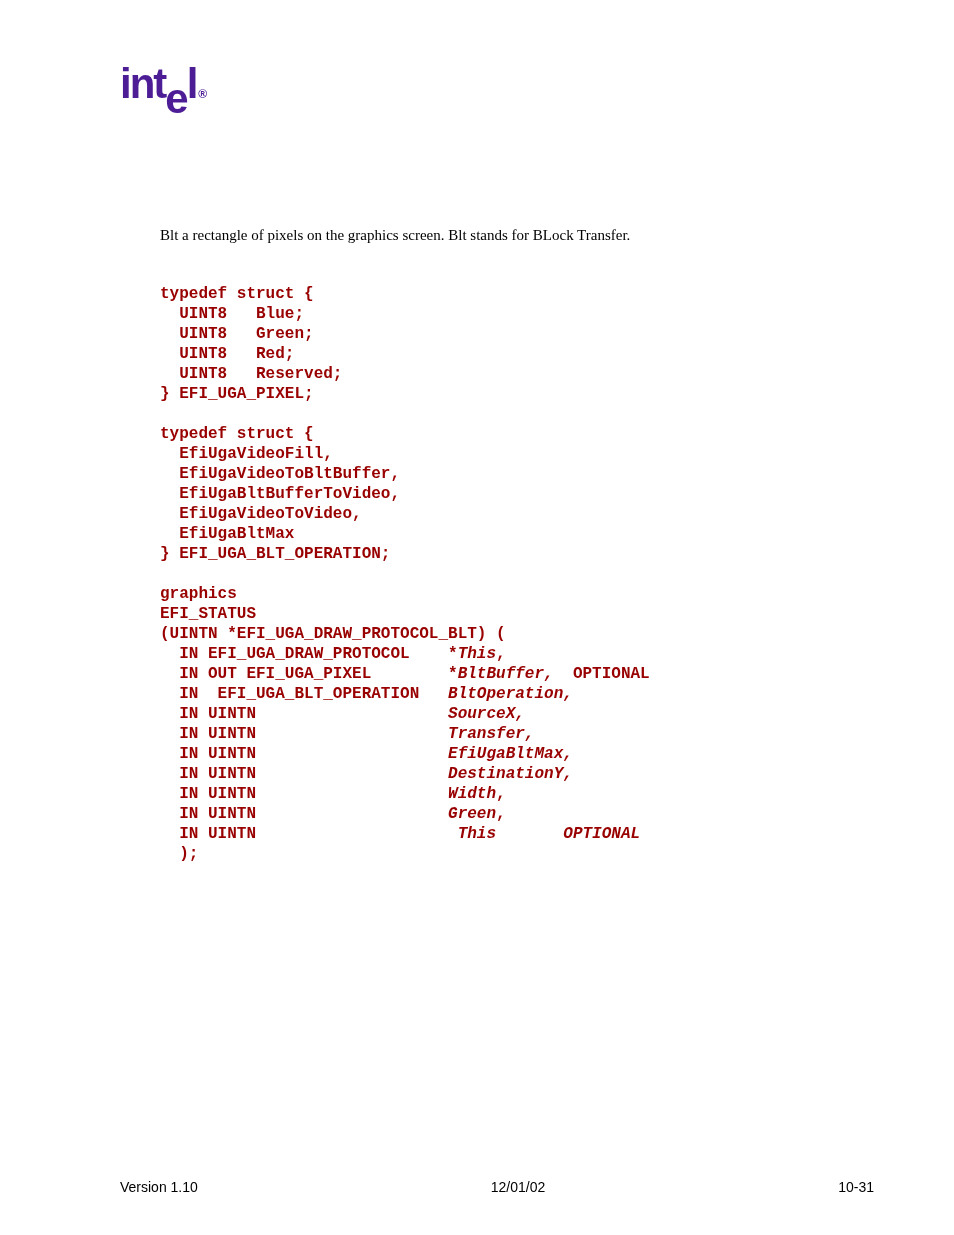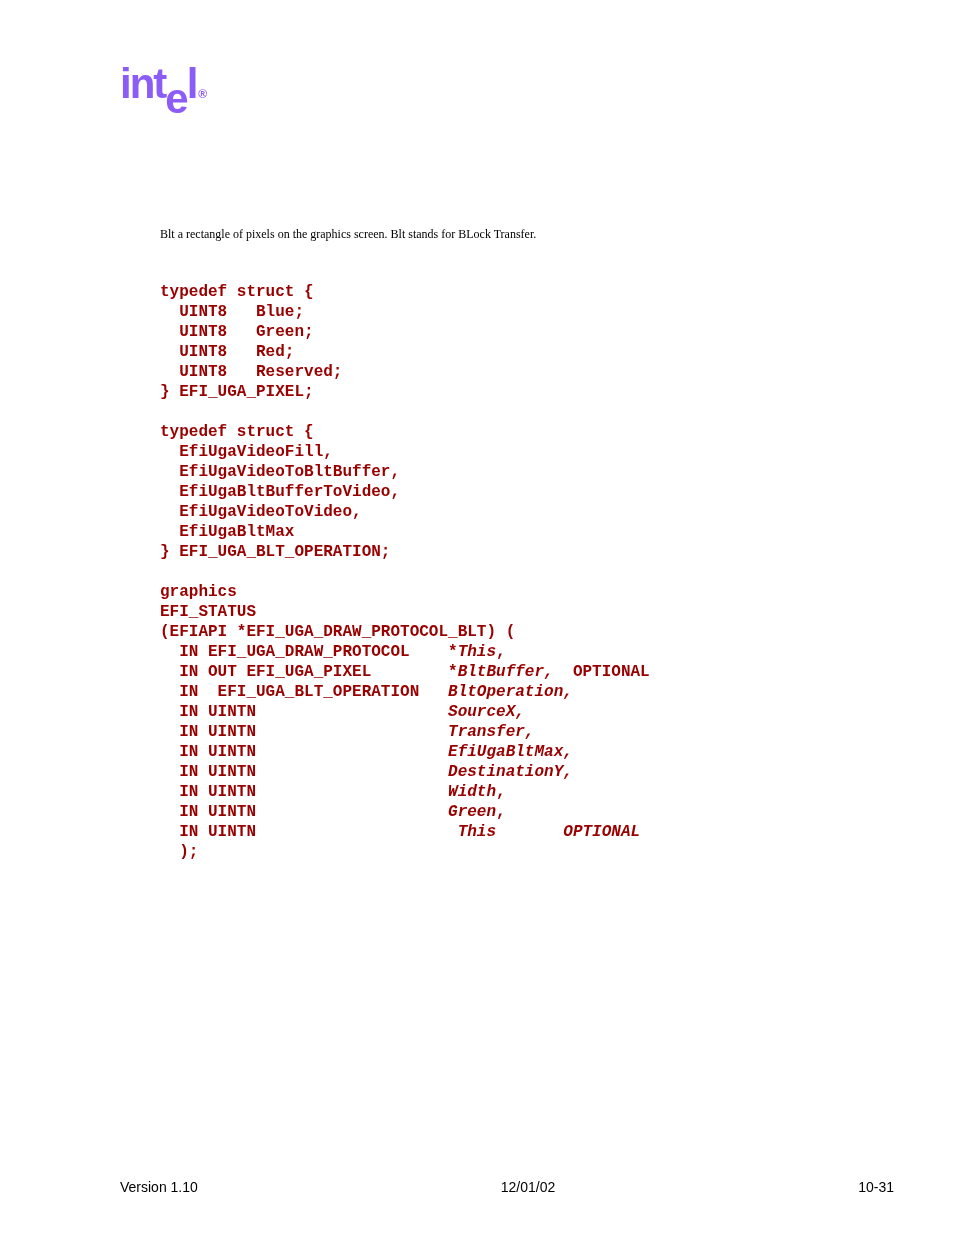--- a/index.html
+++ b/index.html
@@ -11,32 +11,32 @@
       position: relative;
       color: #000;
     }
     .page {
       padding: 60px 80px 0 120px;
     }
     .logo {
       font-family: Arial, Helvetica, sans-serif;
       font-size: 42px;
       font-weight: 700;
-      color: #8b5cf6;
+      color: #4c1d95;
       letter-spacing: -2px;
       margin-left: 0px;
       margin-bottom: 110px;
     }
     .logo .dot {
       font-size: 12px;
       vertical-align: baseline;
       margin-left: 2px;
     }
     .summary {
-      font-size: 12px;
+      font-size: 15px;
       margin-left: 40px;
       margin-bottom: 40px;
     }
     .proto {
       font-family: "Courier New", Courier, monospace;
       font-size: 16px;
       font-weight: 700;
       color: #990000;
       margin-left: 40px;
       white-space: pre;
@@ -44,21 +44,21 @@
     }
     .proto .italic {
       font-style: italic;
       text-align: center;
     }
     .footer {
       position: absolute;
       bottom: 40px;
       left: 0;
       width: 954px;
-      padding: 0 60px 0 120px;
+      padding: 0 80px 0 120px;
       font-family: Arial, Helvetica, sans-serif;
       font-size: 14px;
       display: flex;
       justify-content: space-between;
     }
   </style>
 </head>
 <body>
 
 <div class="page">
@@ -76,21 +76,21 @@
 <span>typedef struct {</span>
 <span>  EfiUgaVideoFill,</span>
 <span>  EfiUgaVideoToBltBuffer,</span>
 <span>  EfiUgaBltBufferToVideo,</span>
 <span>  EfiUgaVideoToVideo,</span>
 <span>  EfiUgaBltMax</span>
 <span>} EFI_UGA_BLT_OPERATION;</span>
 <span></span>
 <span>graphics</span>
 <span>EFI_STATUS</span>
-<span>(EFIAPI *EFI_UGA_DRAW_PROTOCOL_BLT) (</span>
+<span>(UINTN *EFI_UGA_DRAW_PROTOCOL_BLT) (</span>
 <span><span>  IN EFI_UGA_DRAW_PROTOCOL    *</span><span class="italic">This</span><span>,</span></span>
 <span><span>  IN OUT EFI_UGA_PIXEL        *</span><span class="italic">BltBuffer,</span><span>  OPTIONAL</span></span>
 <span><span>  IN  EFI_UGA_BLT_OPERATION   </span><span class="italic">BltOperation,</span></span>
 <span><span>  IN UINTN                    </span><span class="italic">SourceX,</span></span>
 <span><span>  IN UINTN                    </span><span class="italic">Transfer,</span></span>
 <span><span>  IN UINTN                    </span><span class="italic">EfiUgaBltMax,</span></span>
 <span><span>  IN UINTN                    </span><span class="italic">DestinationY,</span></span>
 <span><span>  IN UINTN                    </span><span class="italic">Width</span><span>,</span></span>
 <span><span>  IN UINTN                    </span><span class="italic">Green</span><span>,</span></span>
 <span><span>  IN UINTN                     </span><span class="italic">This       OPTIONAL</span></span>

